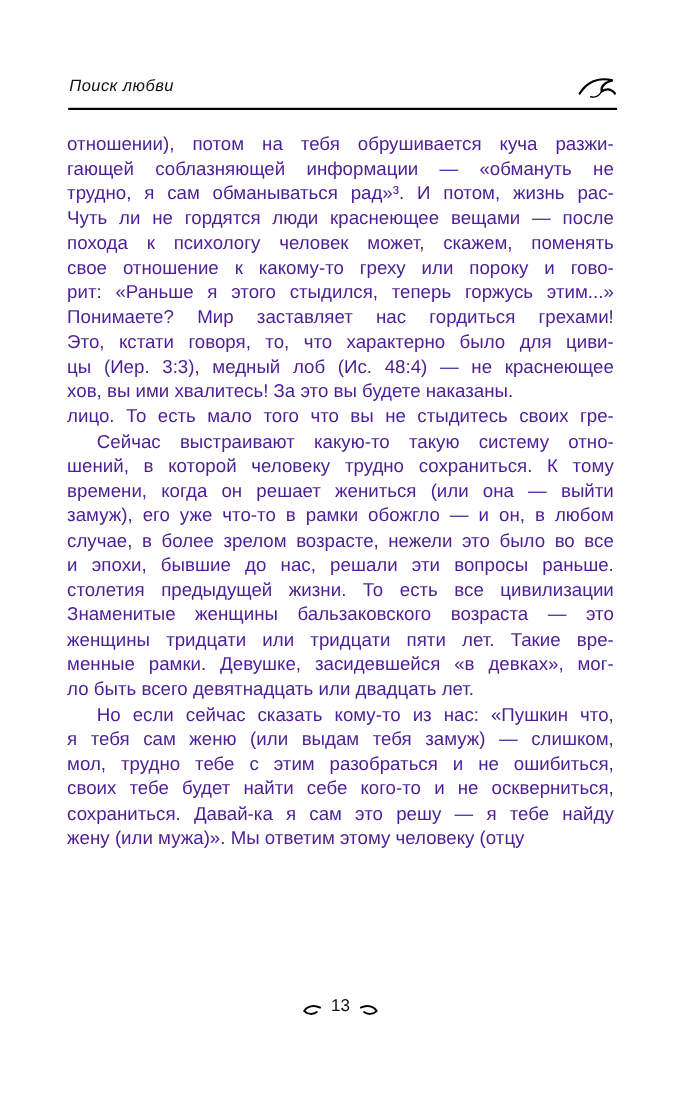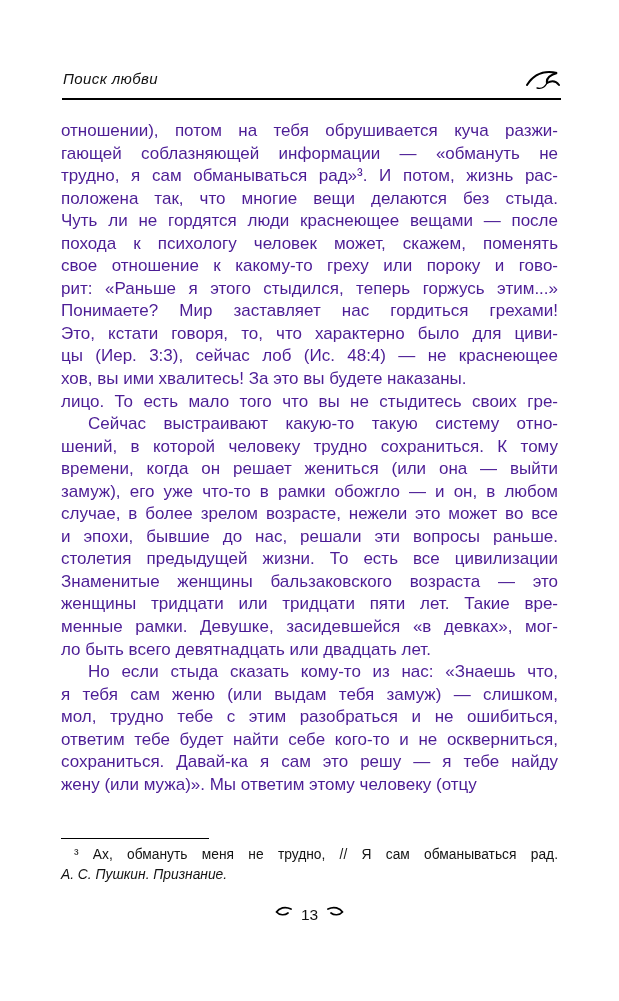--- a/index.html
+++ b/index.html
@@ -35,21 +35,21 @@
   
   .footnote{position:absolute;left:61px;width:497px;top:838px;}
   .footnote-rule{width:148px;border-top:1.4px solid #000;margin:0 0 6px 0;}
   .fn-line{font-size:13.8px;line-height:19.5px;color:#131313;}
   .fn-line.justify{text-align:justify;text-align-last:justify;text-indent:13px;}
   .fn-line.italic{font-style:italic;}
 
   
   .page-footer{
     position:absolute;left:0;right:0;top:906px;
-    display:flex;align-items:flex-start;justify-content:center;gap:9px;
+    display:flex;align-items:flex-end;justify-content:center;gap:9px;
   }
   .page-number{font-size:15.5px;color:#111;}
   .orn{display:block;}
   .orn.flip{transform:scaleX(-1);}
 </style>
 </head>
 <body>
 
 <div class="page">
 
@@ -62,62 +62,56 @@
       </svg>
     </span>
   </div>
 
   <div class="text-block">
 
     <div>
       <div class="line">отношении), потом на тебя обрушивается куча разжи-</div>
       <div class="line">гающей соблазняющей информации — «обмануть не</div>
       <div class="line">трудно, я сам обманываться рад»³. И потом, жизнь рас-</div>
-      <div class="line">положена так, что многие вещи делаются без стыда.</div>
       <div class="line">Чуть ли не гордятся люди краснеющее вещами — после</div>
       <div class="line">похода к психологу человек может, скажем, поменять</div>
       <div class="line">свое отношение к какому-то греху или пороку и гово-</div>
       <div class="line">рит: «Раньше я этого стыдился, теперь горжусь этим...»</div>
       <div class="line">Понимаете? Мир заставляет нас гордиться грехами!</div>
       <div class="line">Это, кстати говоря, то, что характерно было для циви-</div>
-      <div class="line">цы (Иер. 3:3), сейчас лоб (Ис. 48:4) — не краснеющее</div>
+      <div class="line">цы (Иер. 3:3), медный лоб (Ис. 48:4) — не краснеющее</div>
       <div class="line last">хов, вы ими хвалитесь! За это вы будете наказаны.</div>
       <div class="line">лицо. То есть мало того что вы не стыдитесь своих гре-</div>
     </div>
 
     <div>
       <div class="line indent">Сейчас выстраивают какую-то такую систему отно-</div>
       <div class="line">шений, в которой человеку трудно сохраниться. К тому</div>
       <div class="line">времени, когда он решает жениться (или она — выйти</div>
       <div class="line">замуж), его уже что-то в рамки обожгло — и он, в любом</div>
-      <div class="line">случае, в более зрелом возрасте, нежели это может во все</div>
+      <div class="line">случае, в более зрелом возрасте, нежели это было во все</div>
       <div class="line">и эпохи, бывшие до нас, решали эти вопросы раньше.</div>
       <div class="line">столетия предыдущей жизни. То есть все цивилизации</div>
       <div class="line">Знаменитые женщины бальзаковского возраста — это</div>
       <div class="line">женщины тридцати или тридцати пяти лет. Такие вре-</div>
       <div class="line">менные рамки. Девушке, засидевшейся «в девках», мог-</div>
       <div class="line last">ло быть всего девятнадцать или двадцать лет.</div>
     </div>
 
     <div>
-      <div class="line indent">Но если стыда сказать кому-то из нас: «Знаешь что,</div>
+      <div class="line indent">Но если сейчас сказать кому-то из нас: «Пушкин что,</div>
       <div class="line">я тебя сам женю (или выдам тебя замуж) — слишком,</div>
       <div class="line">мол, трудно тебе с этим разобраться и не ошибиться,</div>
-      <div class="line">ответим тебе будет найти себе кого-то и не оскверниться,</div>
+      <div class="line">своих тебе будет найти себе кого-то и не оскверниться,</div>
       <div class="line">сохраниться. Давай-ка я сам это решу — я тебе найду</div>
       <div class="line last">жену (или мужа)». Мы ответим этому человеку (отцу</div>
     </div>
 
   </div>
 
-  <div class="footnote">
-    <div class="footnote-rule"></div>
-    <div class="fn-line justify">³ Ах, обмануть меня не трудно, // Я сам обманываться рад.</div>
-    <div class="fn-line italic">А. С. Пушкин. Признание.</div>
-  </div>
 
   <div class="page-footer">
     <span>
       <svg class="orn" width="17" height="11" viewBox="0 0 17 11">
         <path d="M16 3 C10 0 4 2 1.5 6 C4.5 9.5 10 9.5 13 7" fill="none" stroke="#000" stroke-width="1.7" stroke-linecap="round"></path>
       </svg>
     </span>
     <span class="page-number">13</span>
     <span>
       <svg class="orn flip" width="17" height="11" viewBox="0 0 17 11">

